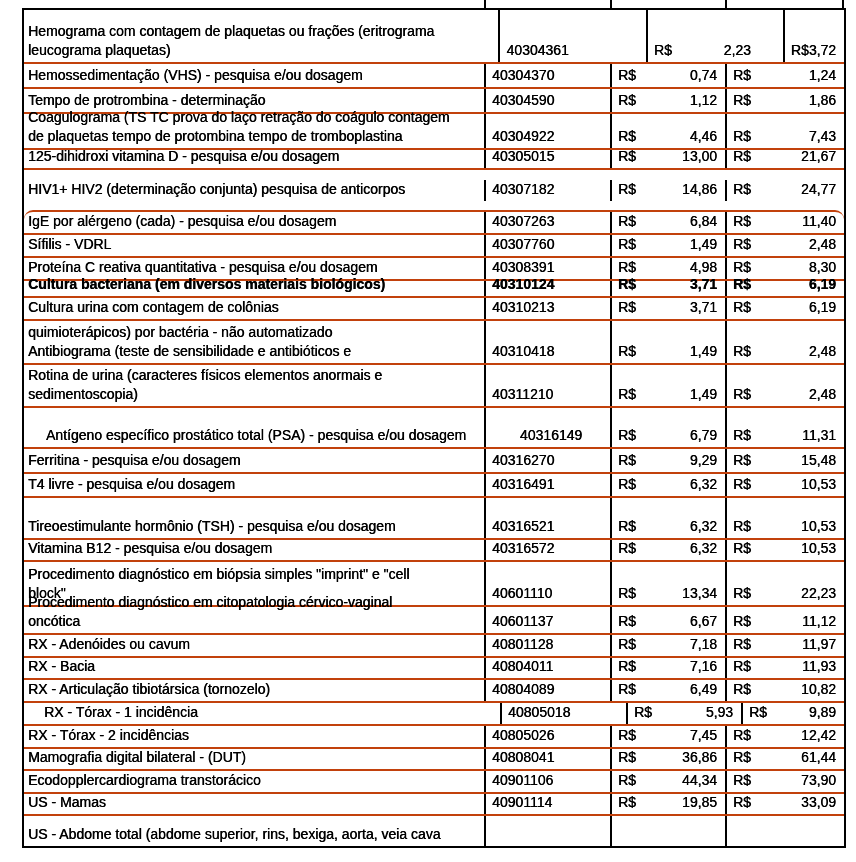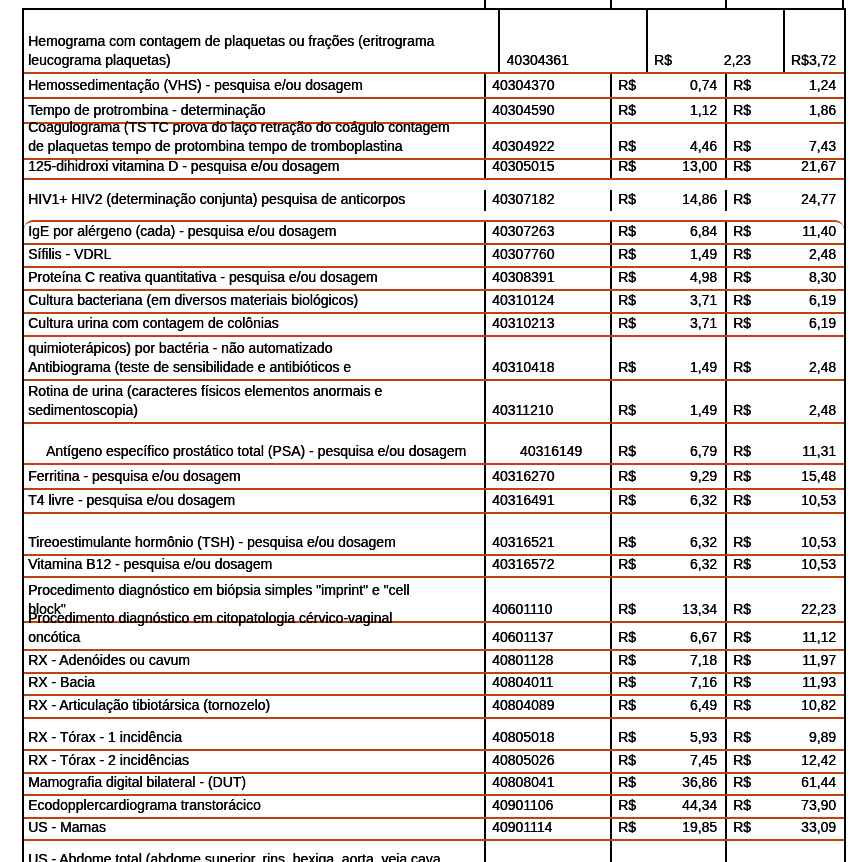--- a/index.html
+++ b/index.html
@@ -76,21 +76,21 @@
 
 <div class="tbl">
 
   <div class="stub-row">
     <div class="stub" style="left:462px"></div>
     <div class="stub" style="left:588px"></div>
     <div class="stub" style="left:703px"></div>
     <div class="stub" style="left:820px"></div>
   </div>
   <div class="grid" id="grid">
-      <div class="row" style="height: 62px; gap: 24px;">
+      <div class="row" style="height: 52px; gap: 24px;">
     <div class="cell c-desc">
           <div class="line">Hemograma com contagem de plaquetas ou frações (eritrograma</div>
           <div class="line">leucograma plaquetas)</div>
         </div>
     <div class="cell c-code">
       <div class="line">40304361</div>
     </div>
     <div class="cell c-p1">
           <span>R$</span>
           <span>2,23</span>
@@ -222,21 +222,21 @@
     </div>
     <div class="cell c-p1">
           <span>R$</span>
           <span>4,98</span>
         </div>
     <div class="cell c-p2">
           <span>R$</span>
           <span>8,30</span>
         </div>
   </div>
-      <div class="row" style="height: 23px;">
+      <div class="row" style="height: 17px; font-weight: bold;">
     <div class="cell c-desc">
           <div class="line">Cultura bacteriana (em diversos materiais biológicos)</div>
         </div>
     <div class="cell c-code">
       <div class="line">40310124</div>
     </div>
     <div class="cell c-p1">
           <span>R$</span>
           <span>3,71</span>
         </div>
@@ -450,21 +450,21 @@
     </div>
     <div class="cell c-p1">
           <span>R$</span>
           <span>6,49</span>
         </div>
     <div class="cell c-p2">
           <span>R$</span>
           <span>10,82</span>
         </div>
   </div>
-      <div class="row" style="height: 32px;">
+      <div class="row" style="height: 23px; padding-left: 16px;">
     <div class="cell c-desc">
           <div class="line">RX - Tórax - 1 incidência</div>
         </div>
     <div class="cell c-code">
       <div class="line">40805018</div>
     </div>
     <div class="cell c-p1">
           <span>R$</span>
           <span>5,93</span>
         </div>

